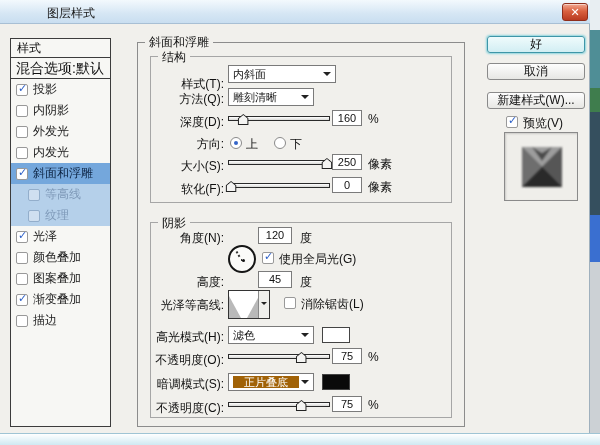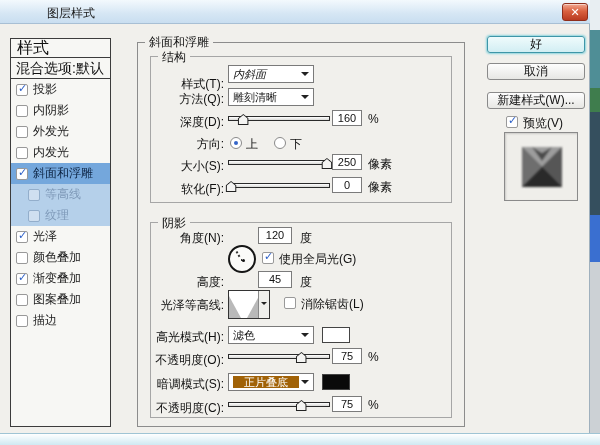--- a/index.html
+++ b/index.html
@@ -13,21 +13,21 @@
     background:linear-gradient(#f3f9fd,#d5e6f4 60%,#c9def0); border-bottom:1px solid #a8bfd4; }
   .title { position:absolute; left:8px; top:5px; font-size:12px; color:#1b1b1b;margin-left:39px; }
   .closebtn { position:absolute; left:562px; top:3px; width:26px; height:18px; border-radius:3px;
     background:linear-gradient(#f2a993,#d9603f 45%,#b93a20); border:1px solid #8e2e1c;
     color:#fff; font-size:11px; font-weight:bold; text-align:center; line-height:16px; cursor:pointer;
     box-shadow:inset 0 1px 0 rgba(255,255,255,.5); }
 
   
   .sidebar { position:absolute; left:10px; top:38px; width:101px; height:389px;
     background:#f7f7f4; border:1px solid #3c3c3c; }
-  .sb-header { height:19px; line-height:18px; padding-left:6px; font-size:16px; color:#111; border-bottom:1px solid #3c3c3c; }
+  .sb-header { height:19px; line-height:18px; padding-left:6px; font-size:12px; color:#111; border-bottom:1px solid #3c3c3c; }
   .sb-blend { height:21px; line-height:20px; padding-left:5px; font-size:14px; color:#111; border-bottom:1px solid #3c3c3c; }
   .sb-item { height:21px; display:flex; align-items:center; gap:5px; padding-left:5px; font-size:12px; color:#1d1d1d; cursor:pointer; }
   .sb-item.sel { background:#74a7dc; color:#0c2342; }
   .sb-item.sub { background:#b5d0ea; color:#7e99b8; padding-left:17px; }
   .cb { width:12px; height:12px; min-width:12px; background:#fff; border:1px solid #999; border-radius:2px;
     position:relative; display:inline-block; }
   .cb.on::after { content:"\2713"; position:absolute; left:1px; top:-3px; font-size:11px; font-weight:bold; color:#2b5fc7; }
   .sb-item.sub .cb { background:#cfdff0; border-color:#93aecb; }
 
   
@@ -126,42 +126,42 @@
     </div>
         <div class="sb-item">
       <span class="cb on"></span>
       <span class="lbl">光泽</span>
     </div>
         <div class="sb-item">
       <span class="cb"></span>
       <span class="lbl">颜色叠加</span>
     </div>
         <div class="sb-item">
+      <span class="cb"></span>
+      <span class="lbl">图案叠加</span>
+    </div>
+        <div class="sb-item">
       <span class="cb on"></span>
       <span class="lbl">渐变叠加</span>
-    </div>
-        <div class="sb-item">
-      <span class="cb"></span>
-      <span class="lbl">图案叠加</span>
     </div>
         <div class="sb-item">
       <span class="cb"></span>
       <span class="lbl">描边</span>
     </div>
       </div>
   </div>
 
   <div class="maingroup"></div>
   <div class="grouplabel" style="left:145px; top:34px;">斜面和浮雕</div>
 
   <div class="fbox" style="left:150px; top:56px; width:302px; height:147px;"></div>
   <div class="grouplabel" style="left:158px; top:49px;">结构</div>
 
   <span class="flabel" style="top:76px;">样式(T):</span>
-  <div class="dropdown" style="left:228px; top:65px; width:86px;font-style:italic;">
+  <div class="dropdown" style="left:228px; top:65px; width:108px;">
     <span>内斜面</span>
     <span class="dd-arrow"></span>
   </div>
 
   <span class="flabel" style="top:91px;">方法(Q):</span>
   <div class="dropdown" style="left:228px; top:88px; width:86px;">
     <span>雕刻清晰</span>
     <span class="dd-arrow"></span>
   </div>
 

